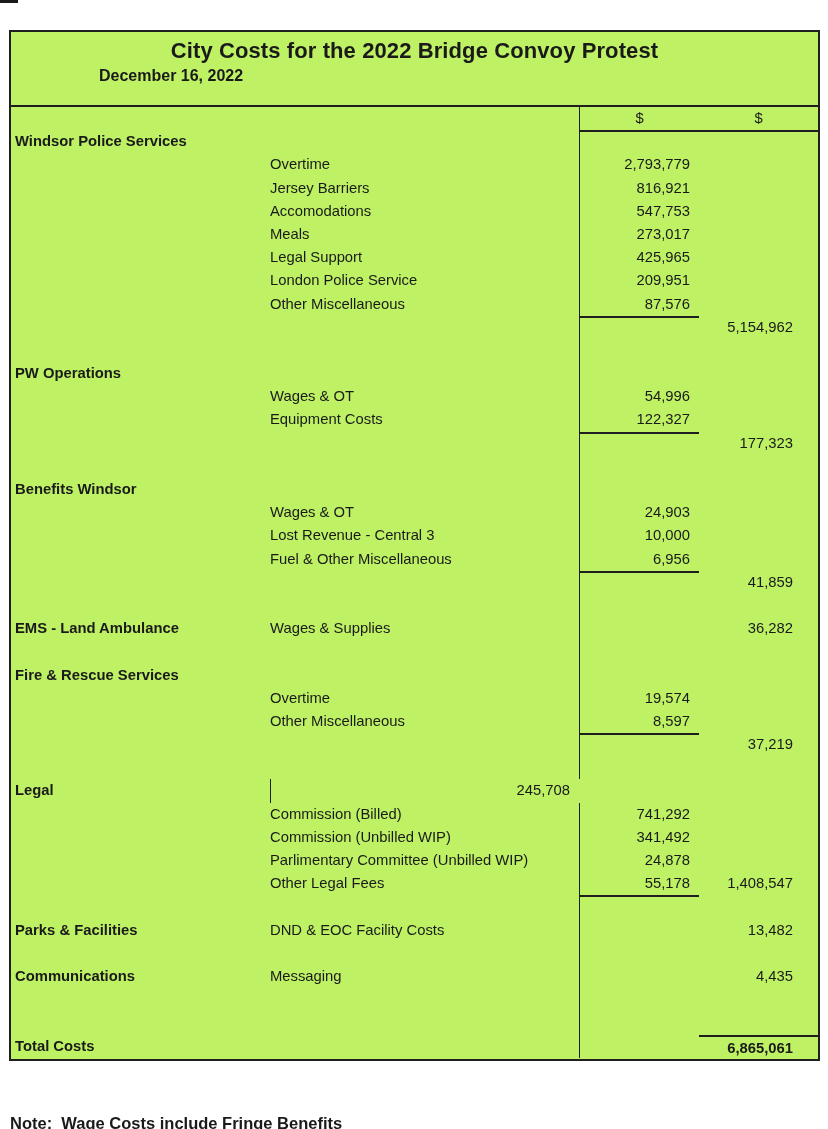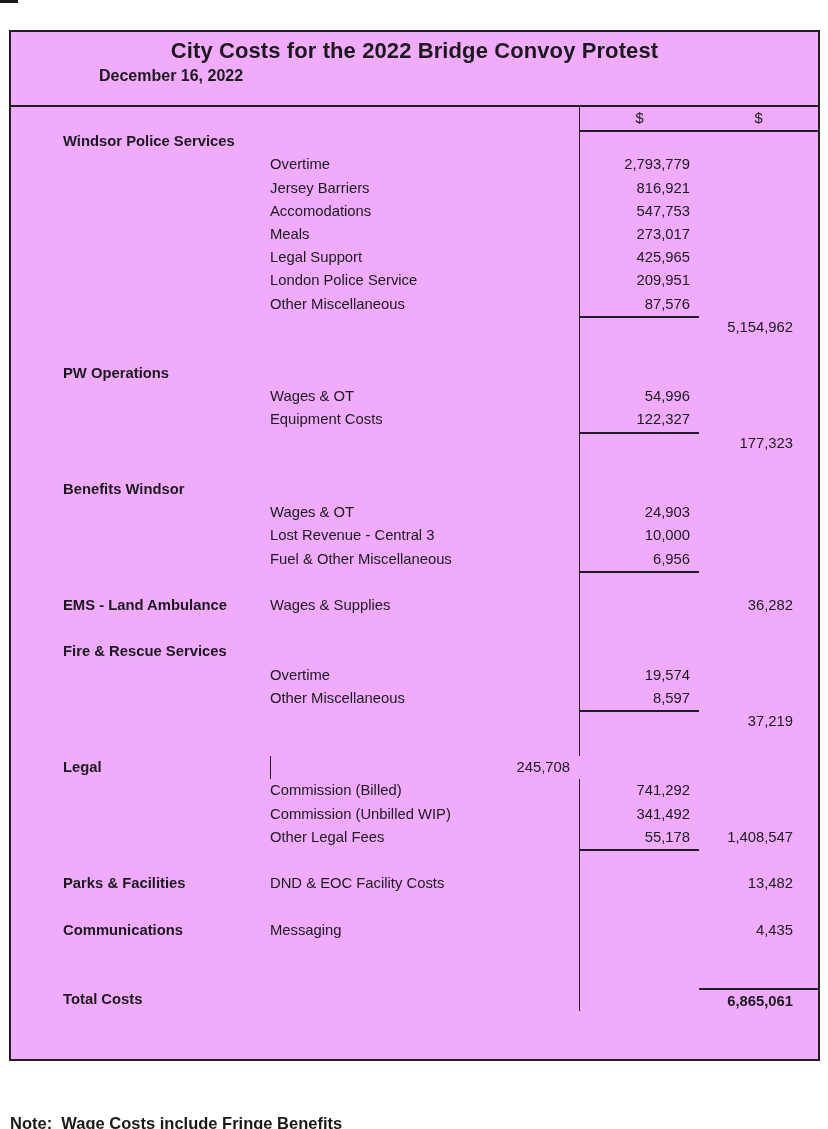--- a/index.html
+++ b/index.html
@@ -8,30 +8,30 @@
     width: 828px; height: 1129px;
     font-family: "Liberation Sans", "DejaVu Sans", sans-serif;
     color: #1a1a1a;
   }
   .sheet { position: relative; width: 828px; height: 1129px; background: #fff; overflow: hidden; }
   .scan-artifact { position: absolute; left: 0; top: 0; width: 18px; height: 3px; background: #1a1a1a; }
 
   .doc-table {
     position: absolute; left: 9px; top: 30px;
     width: 811px; height: 1031px;
-    border: 2px solid #1f1f1f; background: #f0abfc;
+    border: 2px solid #1f1f1f; background: #bef264;
   }
   .title-block { height: 75px; border-bottom: 2px solid #1f1f1f; padding-top: 6px; }
   .title { font-size: 22px; font-weight: bold; text-align: center; letter-spacing: 0.1px; }
   .date  { font-size: 16px; font-weight: bold; margin: 3px 0 0 88px; }
 
   .tbody { width: 100%; overflow: hidden; }
   .row { display: grid; grid-template-columns: 259px 309px 120px 119px; height: 23.2px; }
   .cell { font-size: 14.8px; line-height: 23.2px; white-space: nowrap; overflow: visible; }
-  .cat  { font-weight: bold; padding-left: 4px; margin-left: 48px; }
+  .cat  { font-weight: bold; padding-left: 4px; }
   .num  { text-align: right; }
   .c1   { border-left: 1.5px solid #1f1f1f; padding-right: 9px; }
   .c2   { padding-right: 25px; }
   .hdr  { text-align: center; padding-right: 0; border-bottom: 2px solid #1f1f1f; }
   .rule { border-bottom: 2px solid #1f1f1f; }
   .total-row .cell { font-weight: bold; }
   .total-row .c2.topline { border-top: 2.5px solid #1f1f1f; }
 
   .note {
     position: absolute; left: 10px; top: 1114px;
@@ -169,20 +169,26 @@
         <div class="row">
           <div class="cell cat"></div>
           <div class="cell item">Fuel &amp; Other Miscellaneous</div>
           <div class="cell num c1 rule">6,956</div>
           <div class="cell num c2"></div>
         </div>
         <div class="row">
           <div class="cell cat"></div>
           <div class="cell item"></div>
           <div class="cell num c1"></div>
+          <div class="cell num c2">41,859</div>
+        </div>
+        <div class="row">
+          <div class="cell cat"></div>
+          <div class="cell item"></div>
+          <div class="cell num c1"></div>
           <div class="cell num c2"></div>
         </div>
         <div class="row">
           <div class="cell cat">EMS - Land Ambulance</div>
           <div class="cell item">Wages &amp; Supplies</div>
           <div class="cell num c1"></div>
           <div class="cell num c2">36,282</div>
         </div>
         <div class="row">
           <div class="cell cat"></div>
@@ -228,20 +234,26 @@
         <div class="row">
           <div class="cell cat"></div>
           <div class="cell item">Commission (Billed)</div>
           <div class="cell num c1">741,292</div>
           <div class="cell num c2"></div>
         </div>
         <div class="row">
           <div class="cell cat"></div>
           <div class="cell item">Commission (Unbilled WIP)</div>
           <div class="cell num c1">341,492</div>
+          <div class="cell num c2"></div>
+        </div>
+        <div class="row">
+          <div class="cell cat"></div>
+          <div class="cell item">Parlimentary Committee (Unbilled WIP)</div>
+          <div class="cell num c1">24,878</div>
           <div class="cell num c2"></div>
         </div>
         <div class="row">
           <div class="cell cat"></div>
           <div class="cell item">Other Legal Fees</div>
           <div class="cell num c1 rule">55,178</div>
           <div class="cell num c2">1,408,547</div>
         </div>
         <div class="row">
           <div class="cell cat"></div>

